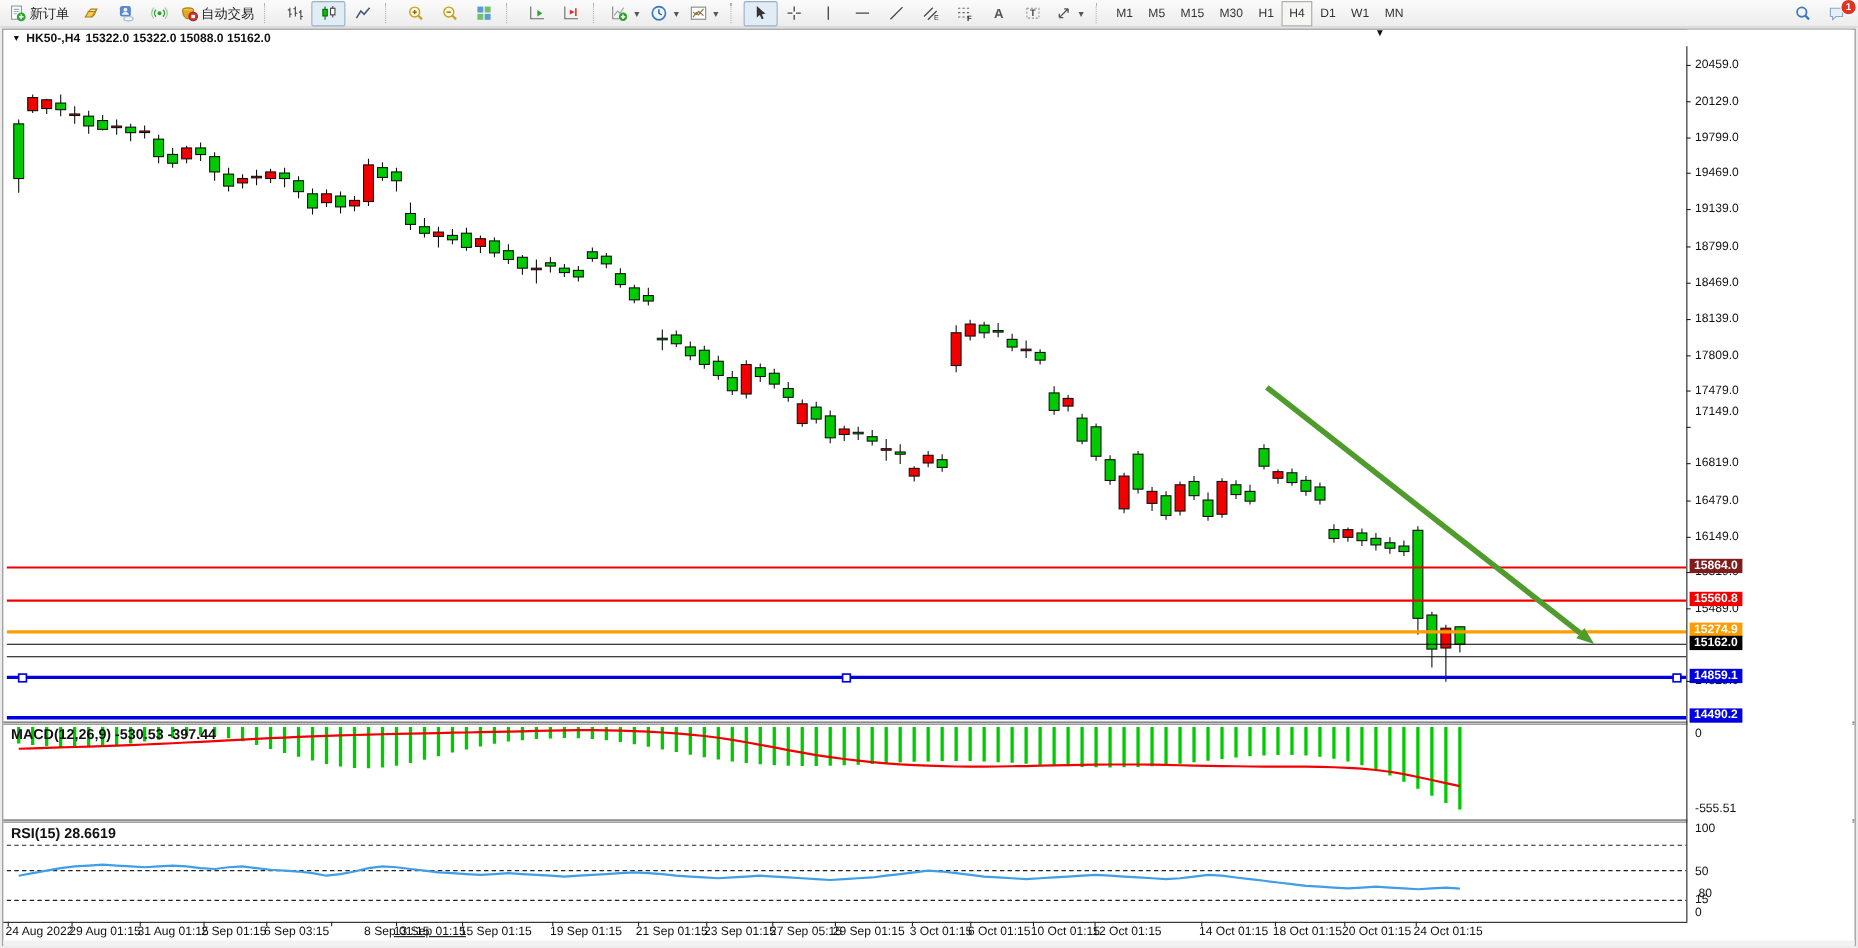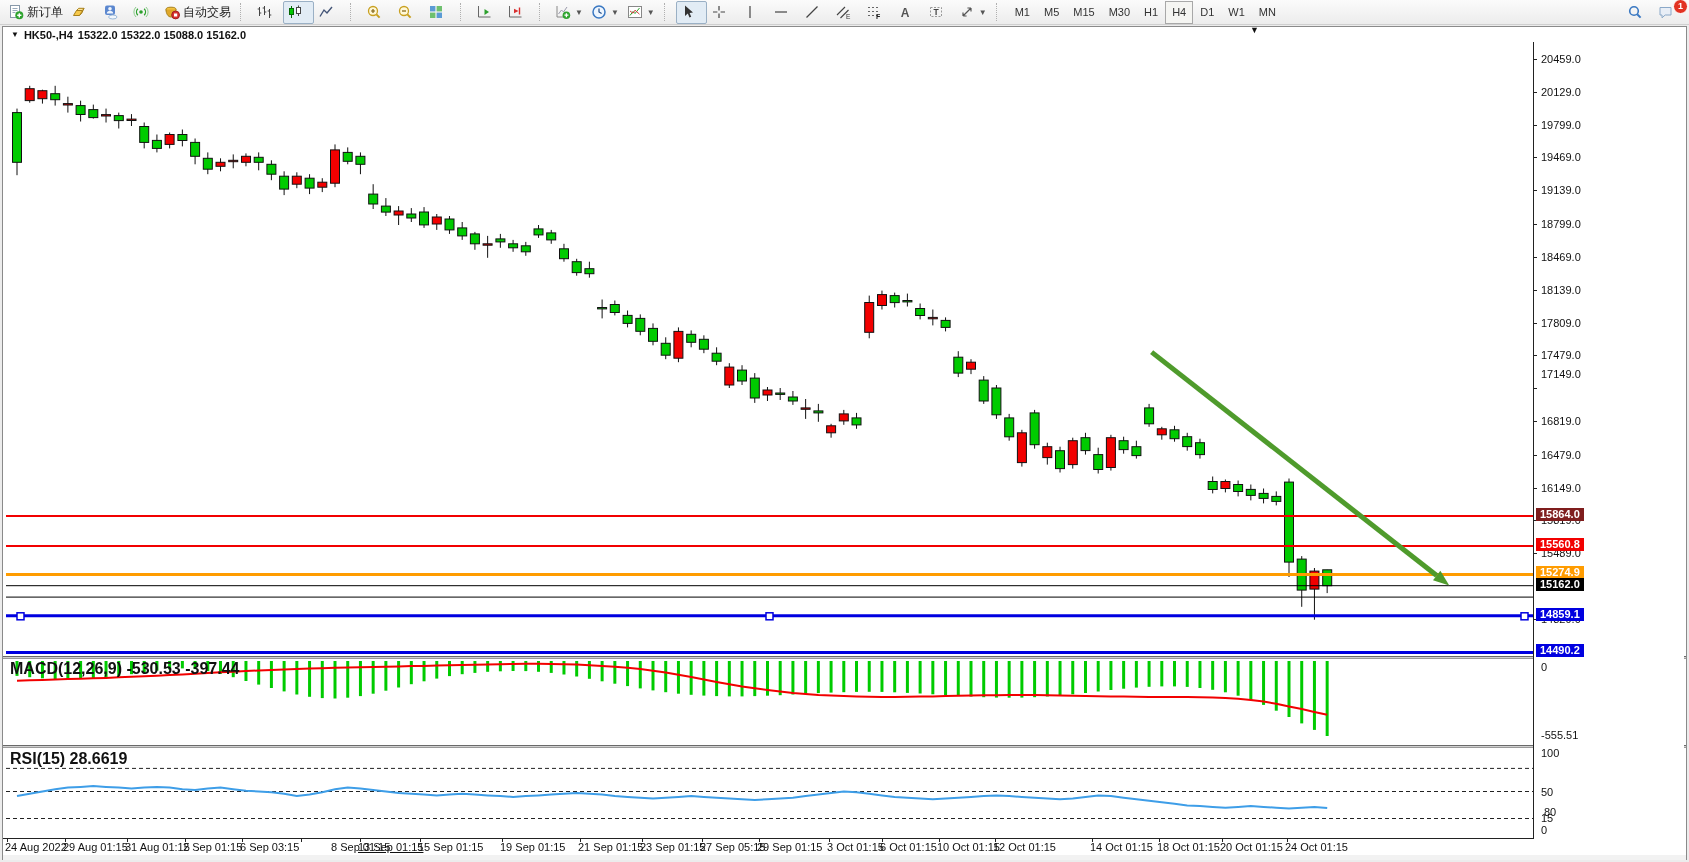--- a/index.html
+++ b/index.html
@@ -1,20 +1,20 @@
 <!DOCTYPE html>
 <html><head>
 <meta charset="utf-8">
 <style>
   html,body{margin:0;padding:0;background:#e8e8e8;font-family:"Liberation Sans",sans-serif;}
   #app{position:relative;width:1689px;height:862px;background:#ececec;overflow:hidden;}
   
   #toolbar{position:absolute;left:0;top:0;width:1689px;height:25px;background:linear-gradient(#fbfbfb,#ececec);
     border-bottom:1px solid #cfcfcf;display:flex;align-items:center;padding:0 4px;box-sizing:border-box;}
-  .tb-btn{height:21px;min-width:23px;display:inline-flex;align-items:center;justify-content:flex-start;gap:3px;
+  .tb-btn{height:21px;min-width:23px;display:inline-flex;align-items:center;justify-content:center;gap:3px;
     padding:0 3px;border:1px solid transparent;border-radius:2px;font-size:12px;color:#222;cursor:default;background:transparent;}
   .tb-btn.active{background:#e2ecf5;border:1px solid #9ab0c5;}
   .tb-btn .dd{font-size:8px;color:#555;margin-left:1px;}
   .tb-sep{width:7px;height:18px;border-left:1px dotted #b0b0b0;margin:0 4px 0 5px;}
   .tf-btn{height:19px;padding:1px 6px;font-size:11px;color:#333;border:1px solid transparent;display:inline-flex;align-items:center;}
   .tf-btn.active{border:1px solid #a8a8a8;background:#f5f5f2;}
   .tb-right{margin-left:auto;display:flex;align-items:center;}
   .badge-wrap{position:relative;}
   .badge{position:absolute;top:-3px;right:-4px;background:#e23222;color:#fff;border-radius:50%;width:13px;height:13px;
     font-size:9px;line-height:13px;text-align:center;border:1px solid #fff;font-weight:bold;}
@@ -23,21 +23,21 @@
   #chart-title{position:absolute;left:3px;top:27px;height:15px;display:flex;align-items:center;gap:5px;
     font-size:11px;font-weight:bold;color:#111;padding-left:8px;}
   #chart-title .tri{font-size:8px;font-weight:normal;}
   #shift-marker{position:absolute;left:1250px;top:25px;font-size:9px;color:#111;}
   .pane-sep{position:absolute;left:3px;width:1683px;height:3px;background:#d0d0d0;border-top:1px solid #6a6a6a;border-bottom:1px solid #9a9a9a;box-sizing:border-box;}
   #axis-border{position:absolute;left:1533px;top:42px;width:1px;height:796px;background:#222;}
   #axis-col{position:absolute;left:1534px;top:27px;width:150px;height:811px;background:#fff;}
   .ax-tick{position:absolute;width:4px;height:1px;background:#222;}
   .ax-label{position:absolute;font-size:11px;color:#111;white-space:nowrap;}
   .price-chip{position:absolute;color:#fff;font-size:11px;font-weight:bold;padding:0 4px 1px 4px;white-space:nowrap;}
-  .ind-label{position:absolute;font-size:16px;color:#111;font-weight:bold;z-index:5;}
+  .ind-label{position:absolute;font-size:13px;color:#111;font-weight:bold;z-index:5;}
   .date-label{position:absolute;top:841px;font-size:11px;color:#111;white-space:nowrap;}
   .time-tick{position:absolute;top:838px;width:1px;height:4px;background:#222;}
   svg{position:absolute;}
   #bottom-line{position:absolute;left:3px;top:838px;width:1531px;height:1px;background:#222;}
   #bottom-strip{position:absolute;left:3px;top:855px;width:1683px;height:5px;background:#f2f2f2;}
 </style>
 </head>
 <body>
 
 <div id="app">

